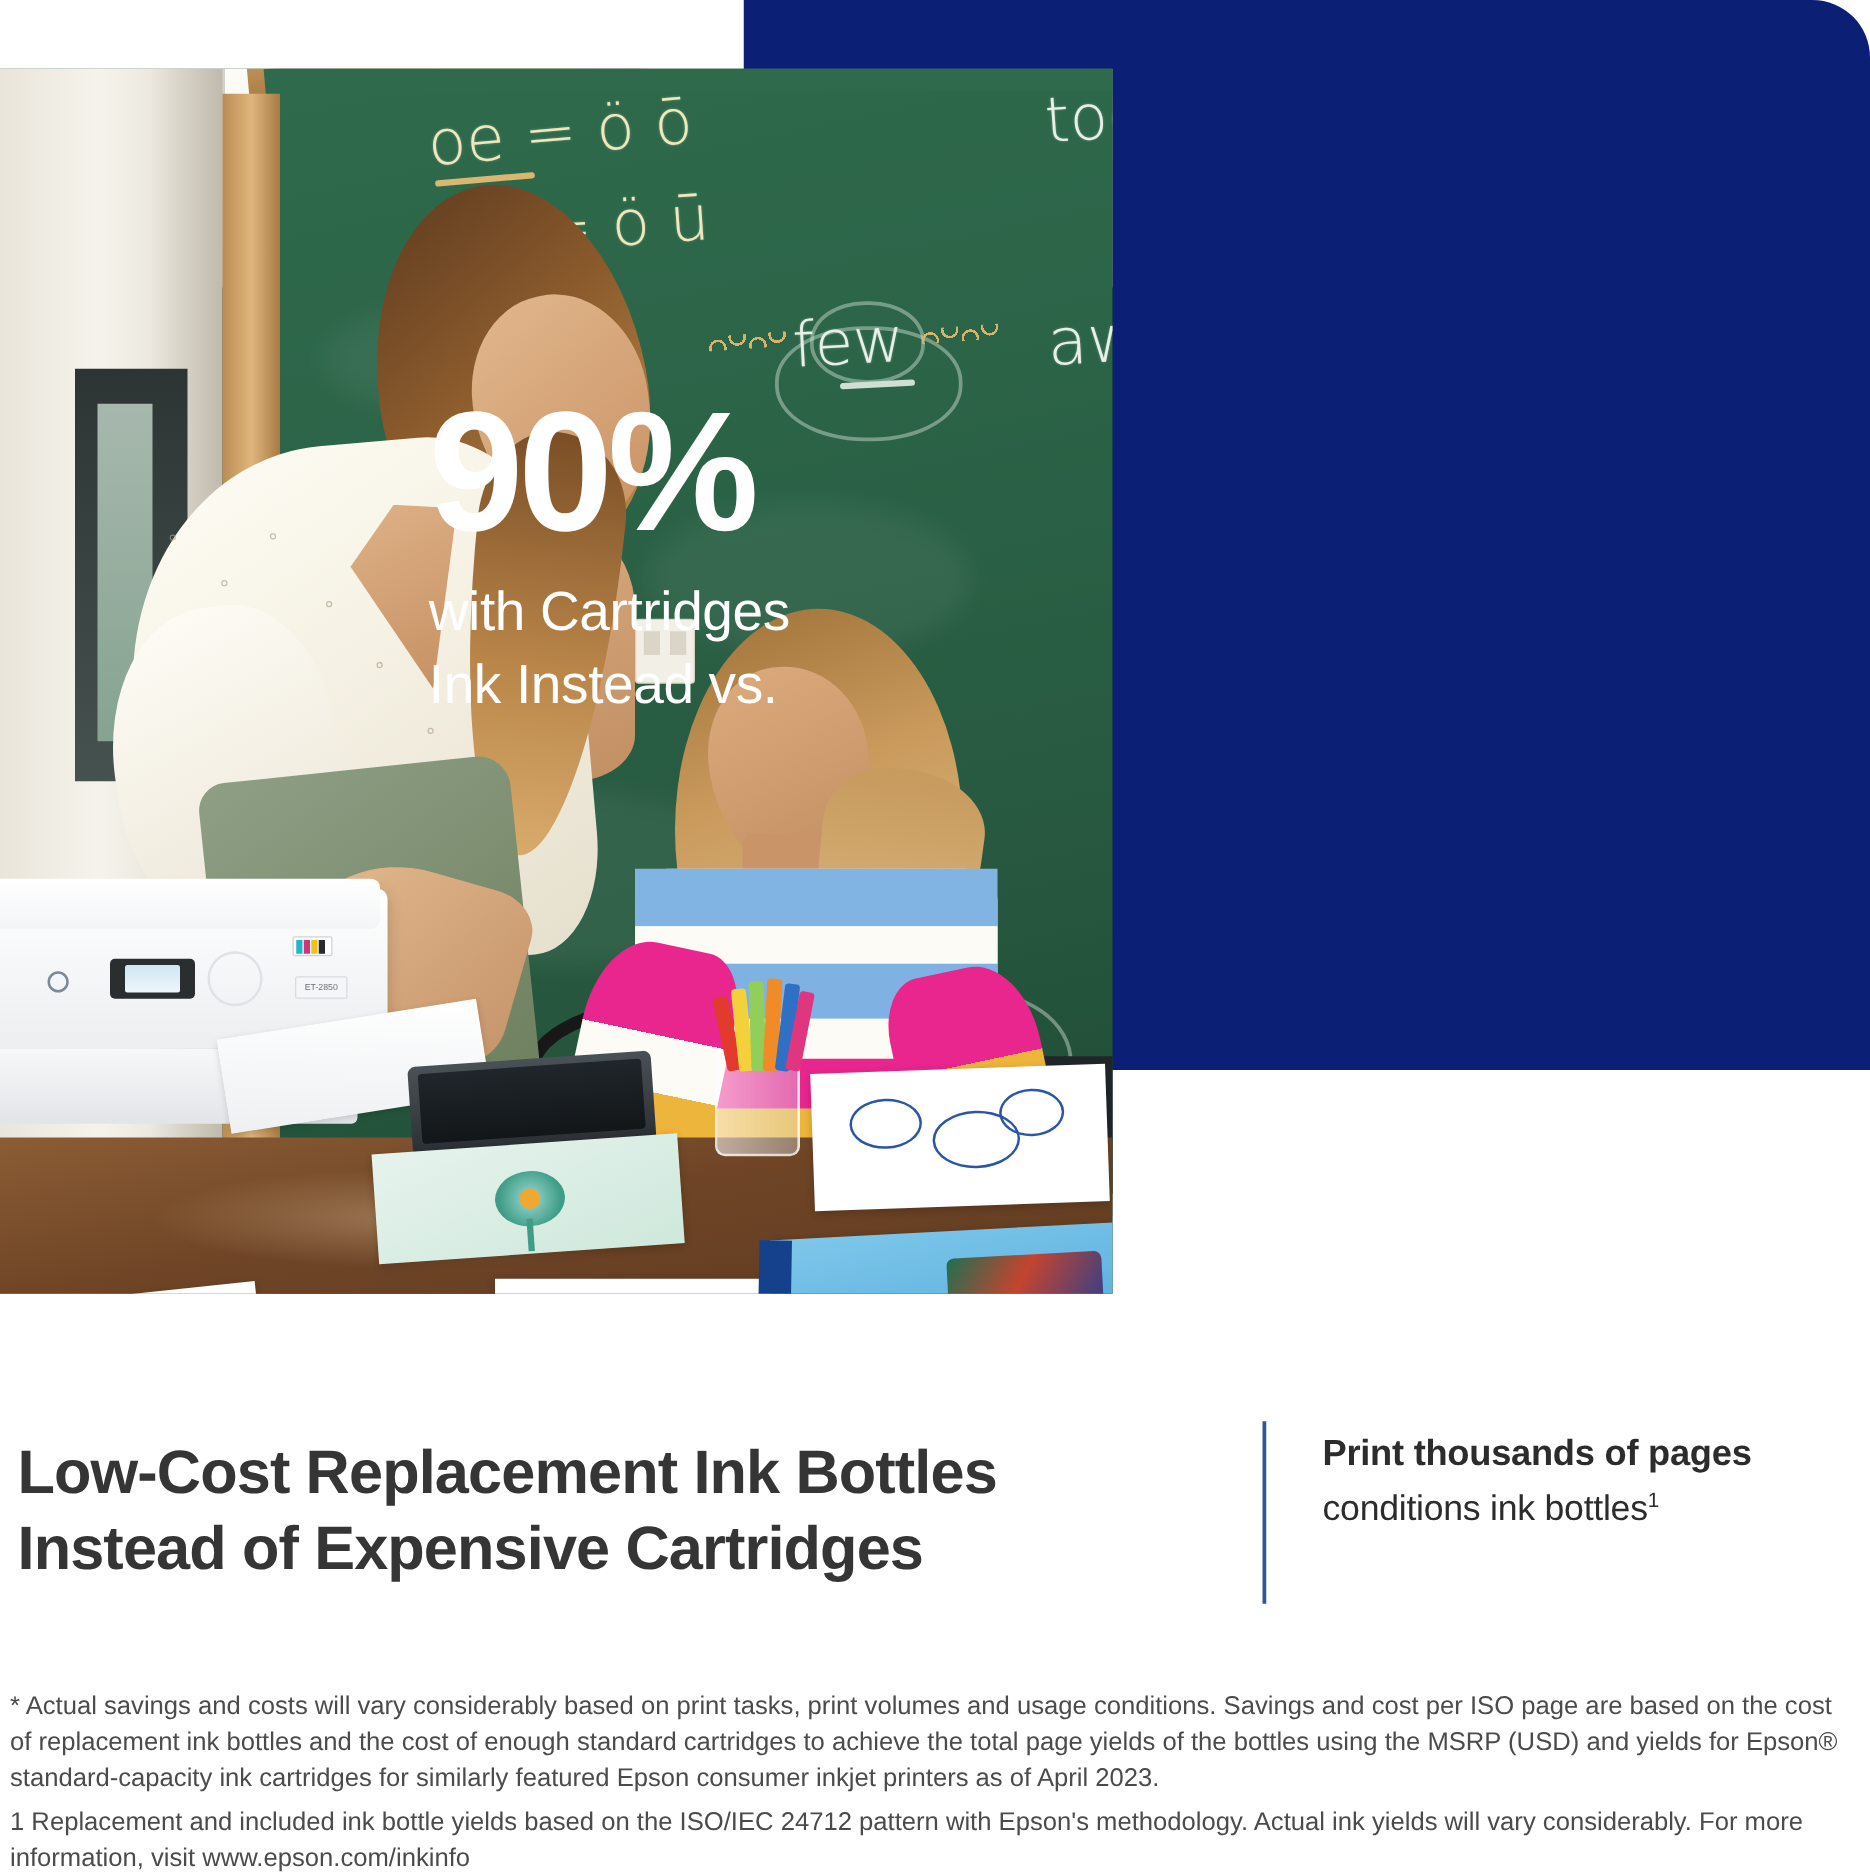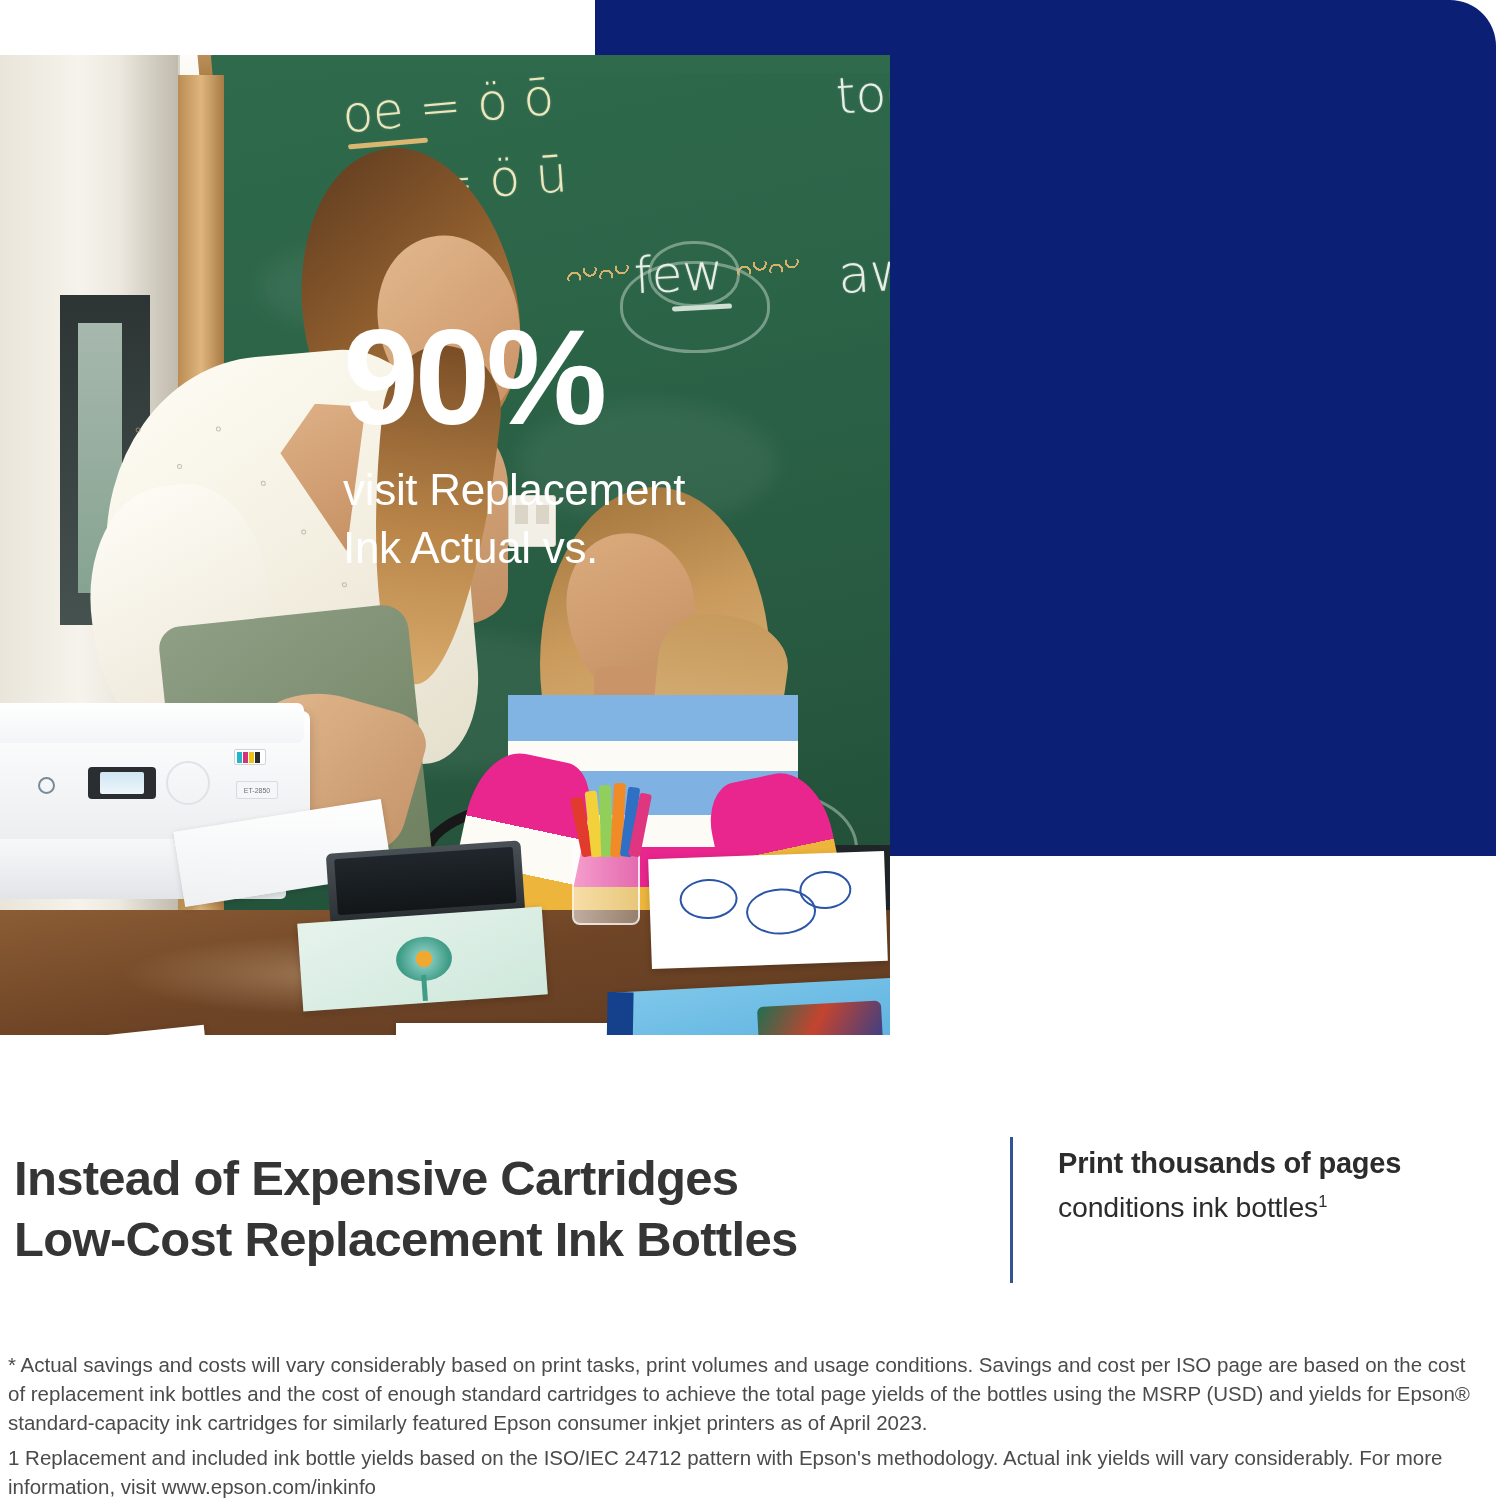--- a/index.html
+++ b/index.html
@@ -412,29 +412,29 @@
     </div>
     <div class="ph art art-white1">
       
     </div>
 
   </div>
 
   <div class="promo">
     <div class="promo-pct">90%</div>
     <div class="promo-sub">
-      <div>visit Replacement</div>
-      <div>Ink Actual vs.</div>
+      <div>with Cartridges</div>
+      <div>Ink Instead vs.</div>
     </div>
   </div>
 </div>
 
 <div class="headline">
+  <div>Low-Cost Replacement Ink Bottles</div>
   <div>Instead of Expensive Cartridges</div>
-  <div>Low-Cost Replacement Ink Bottles</div>
 </div>
 
 <div class="divider"></div>
 
 <div class="sidecol">
   <div class="side-b">Print thousands of pages</div>
   <div class="side-n">
     <div><span>conditions ink bottles</span><sup>1</sup></div>
   </div>
 </div>

